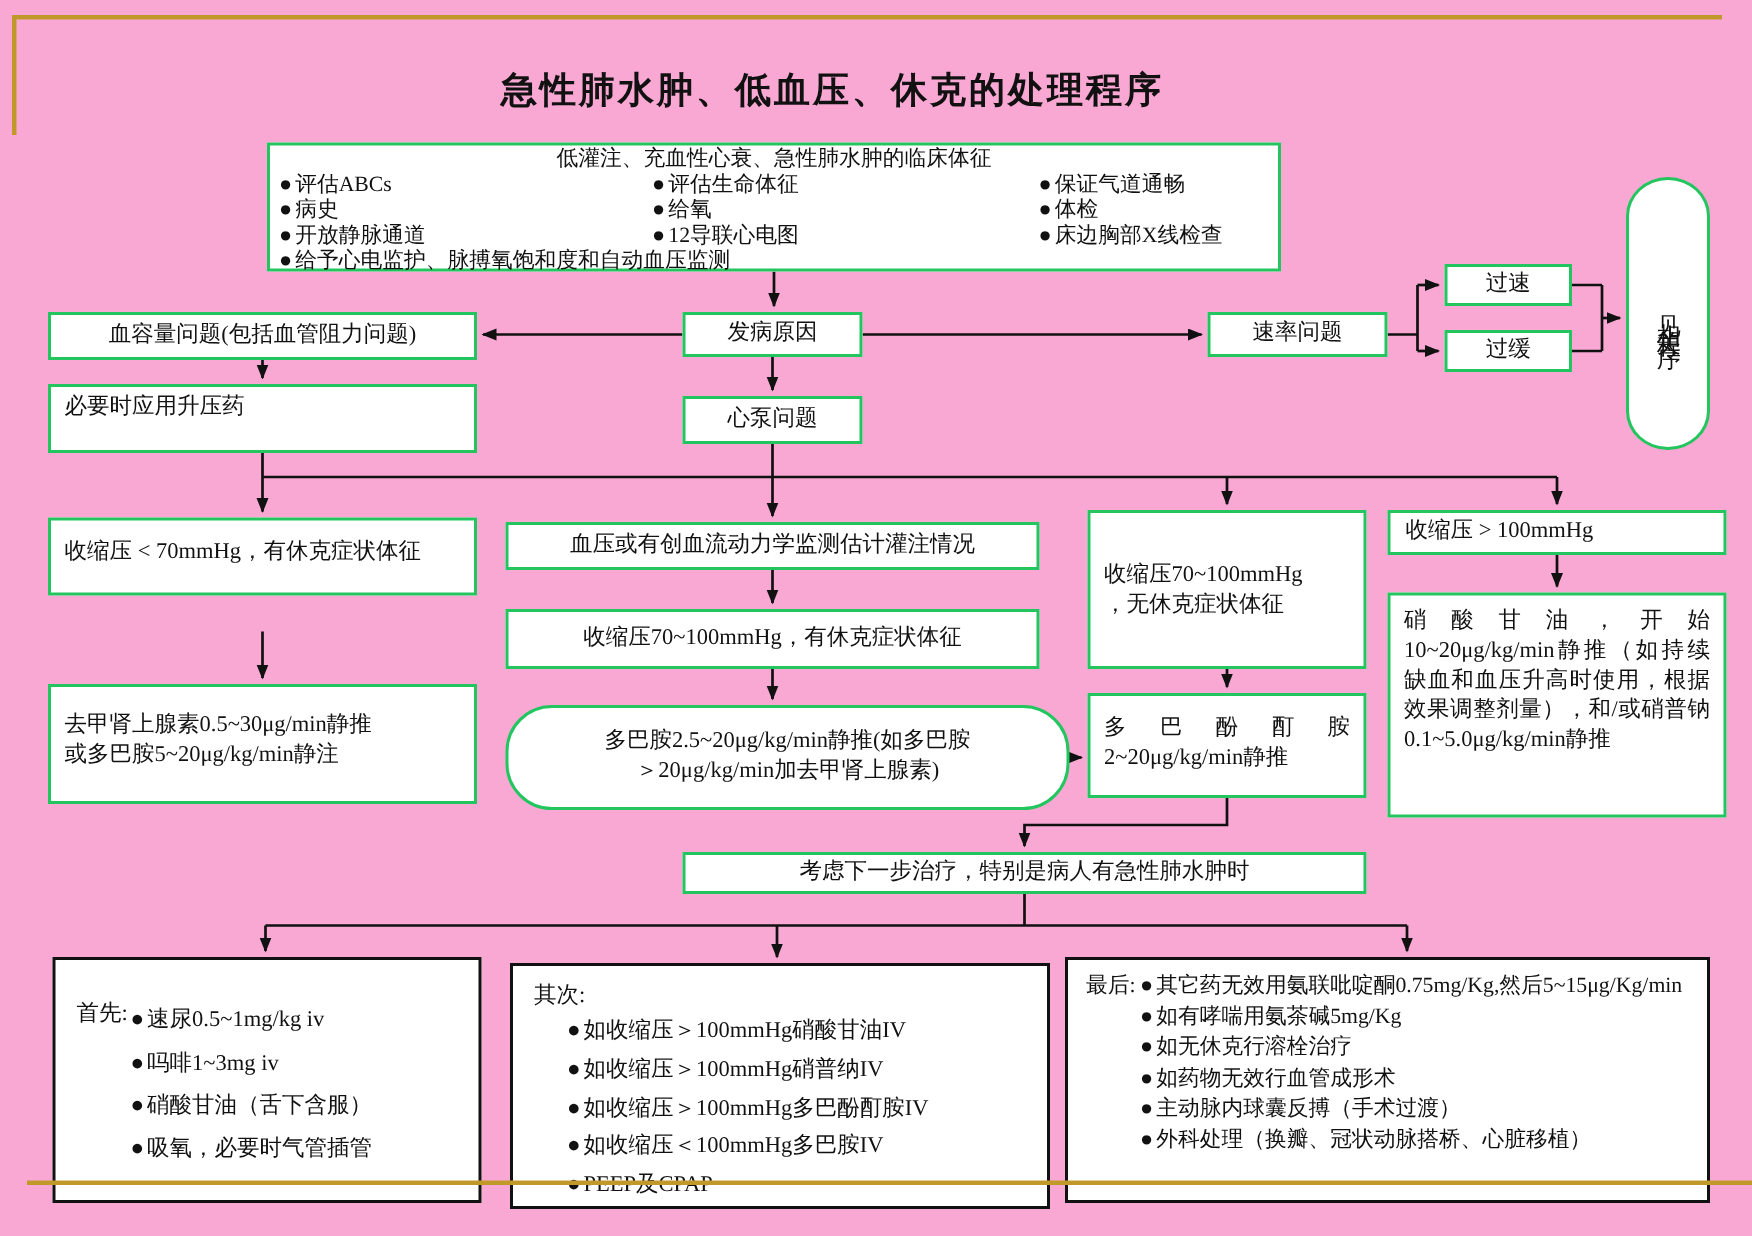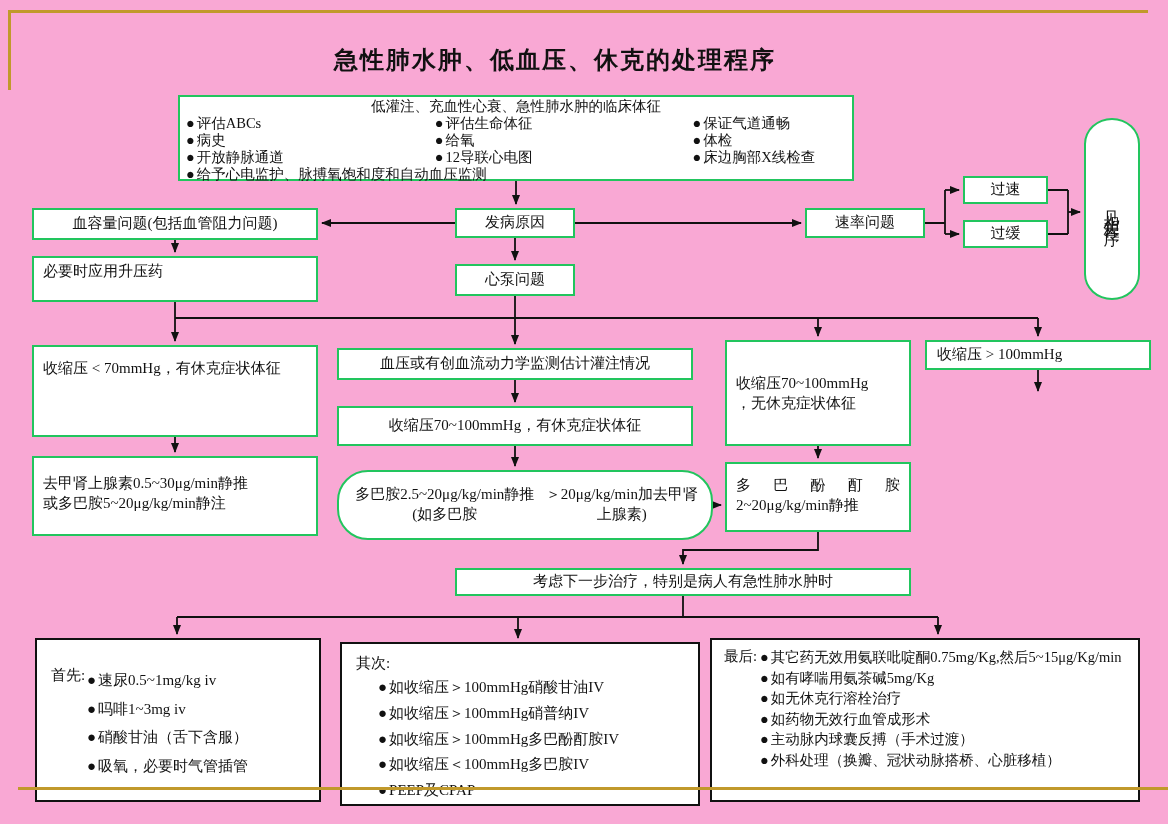--- a/index.html
+++ b/index.html
@@ -130,42 +130,43 @@
   <div class="node center" style="left:32px;top:208px;width:286px;height:32px;">血容量问题(包括血管阻力问题)</div>
   <div id="node-volume-treatment" class="node pad" style="left:32px;top:256px;width:286px;height:46px;">
       <div class="ln">必要时应用升压药</div>
     </div>
   <div class="node center" style="left:455px;top:264px;width:120px;height:32px;">心泵问题</div>
   <div class="node center" style="left:805px;top:208px;width:120px;height:30px;">速率问题</div>
   <div class="node center" style="left:963px;top:176px;width:85px;height:28px;">过速</div>
   <div class="node center" style="left:963px;top:220px;width:85px;height:28px;">过缓</div>
   <div id="node-see-related" class="node" style="left:1084px;top:118px;width:56px;height:182px;">见相关程序</div>
 
-  <div class="node pad" style="left:32px;top:345px;width:286px;height:92px;padding-top:12px;">收缩压 &lt; 70mmHg，有休克症状体征</div>
+  <div class="node pad" style="left:32px;top:345px;width:286px;height:52px;padding-top:12px;">收缩压 &lt; 70mmHg，有休克症状体征</div>
   <div class="node center" style="left:337px;top:348px;width:356px;height:32px;">血压或有创血流动力学监测估计灌注情况</div>
   <div class="node pad" style="left:725px;top:340px;width:186px;height:106px;padding-top:32px;">
       <div class="ln">收缩压70~100mmHg</div>
       <div class="ln">，无休克症状体征</div>
     </div>
   <div class="node" style="left:925px;top:340px;width:226px;height:30px;padding:3px 10px;">收缩压 &gt; 100mmHg</div>
 
   <div class="node center" style="left:337px;top:406px;width:356px;height:40px;">收缩压70~100mmHg，有休克症状体征</div>
 
   <div class="node pad" style="left:32px;top:456px;width:286px;height:80px;padding-top:16px;">
       <div class="ln">去甲肾上腺素0.5~30μg/min静推</div>
       <div class="ln">或多巴胺5~20μg/kg/min静注</div>
     </div>
-  <div class="node pad center" style="left:337px;top:470px;width:376px;height:70px;flex-direction:row;border-radius:31px;">
+  <div class="node pad center" style="left:337px;top:470px;width:376px;height:70px;flex-direction:column;border-radius:31px;">
       <div class="ln">多巴胺2.5~20μg/kg/min静推(如多巴胺</div>
       <div class="ln">＞20μg/kg/min加去甲肾上腺素)</div>
     </div>
   <div id="node-dobutamine" class="node pad" style="left:725px;top:462px;width:186px;height:70px;padding-top:12px;">
       <div class="ln">多巴酚酊胺</div>
       <div class="ln">2~20μg/kg/min静推</div>
     </div>
+  <div id="node-nitroglycerin" class="node pad" style="left:925px;top:395px;width:226px;height:150px;padding-top:8px;">硝酸甘油，开始10~20μg/kg/min静推（如持续缺血和血压升高时使用，根据效果调整剂量），和/或硝普钠0.1~5.0μg/kg/min静推</div>
 
   <div class="node center" style="left:455px;top:568px;width:456px;height:28px;">考虑下一步治疗，特别是病人有急性肺水肿时</div>
 
   <div id="first-box" class="optbox" style="left:35px;top:638px;width:286px;height:164px;">
     <span class="lbl">首先:</span>
     <div class="items">
         <div class="bi"><span class="bu">●</span><span>速尿0.5~1mg/kg iv</span></div>
         <div class="bi"><span class="bu">●</span><span>吗啡1~3mg iv</span></div>
         <div class="bi"><span class="bu">●</span><span>硝酸甘油（舌下含服）</span></div>
         <div class="bi"><span class="bu">●</span><span>吸氧，必要时气管插管</span></div>

